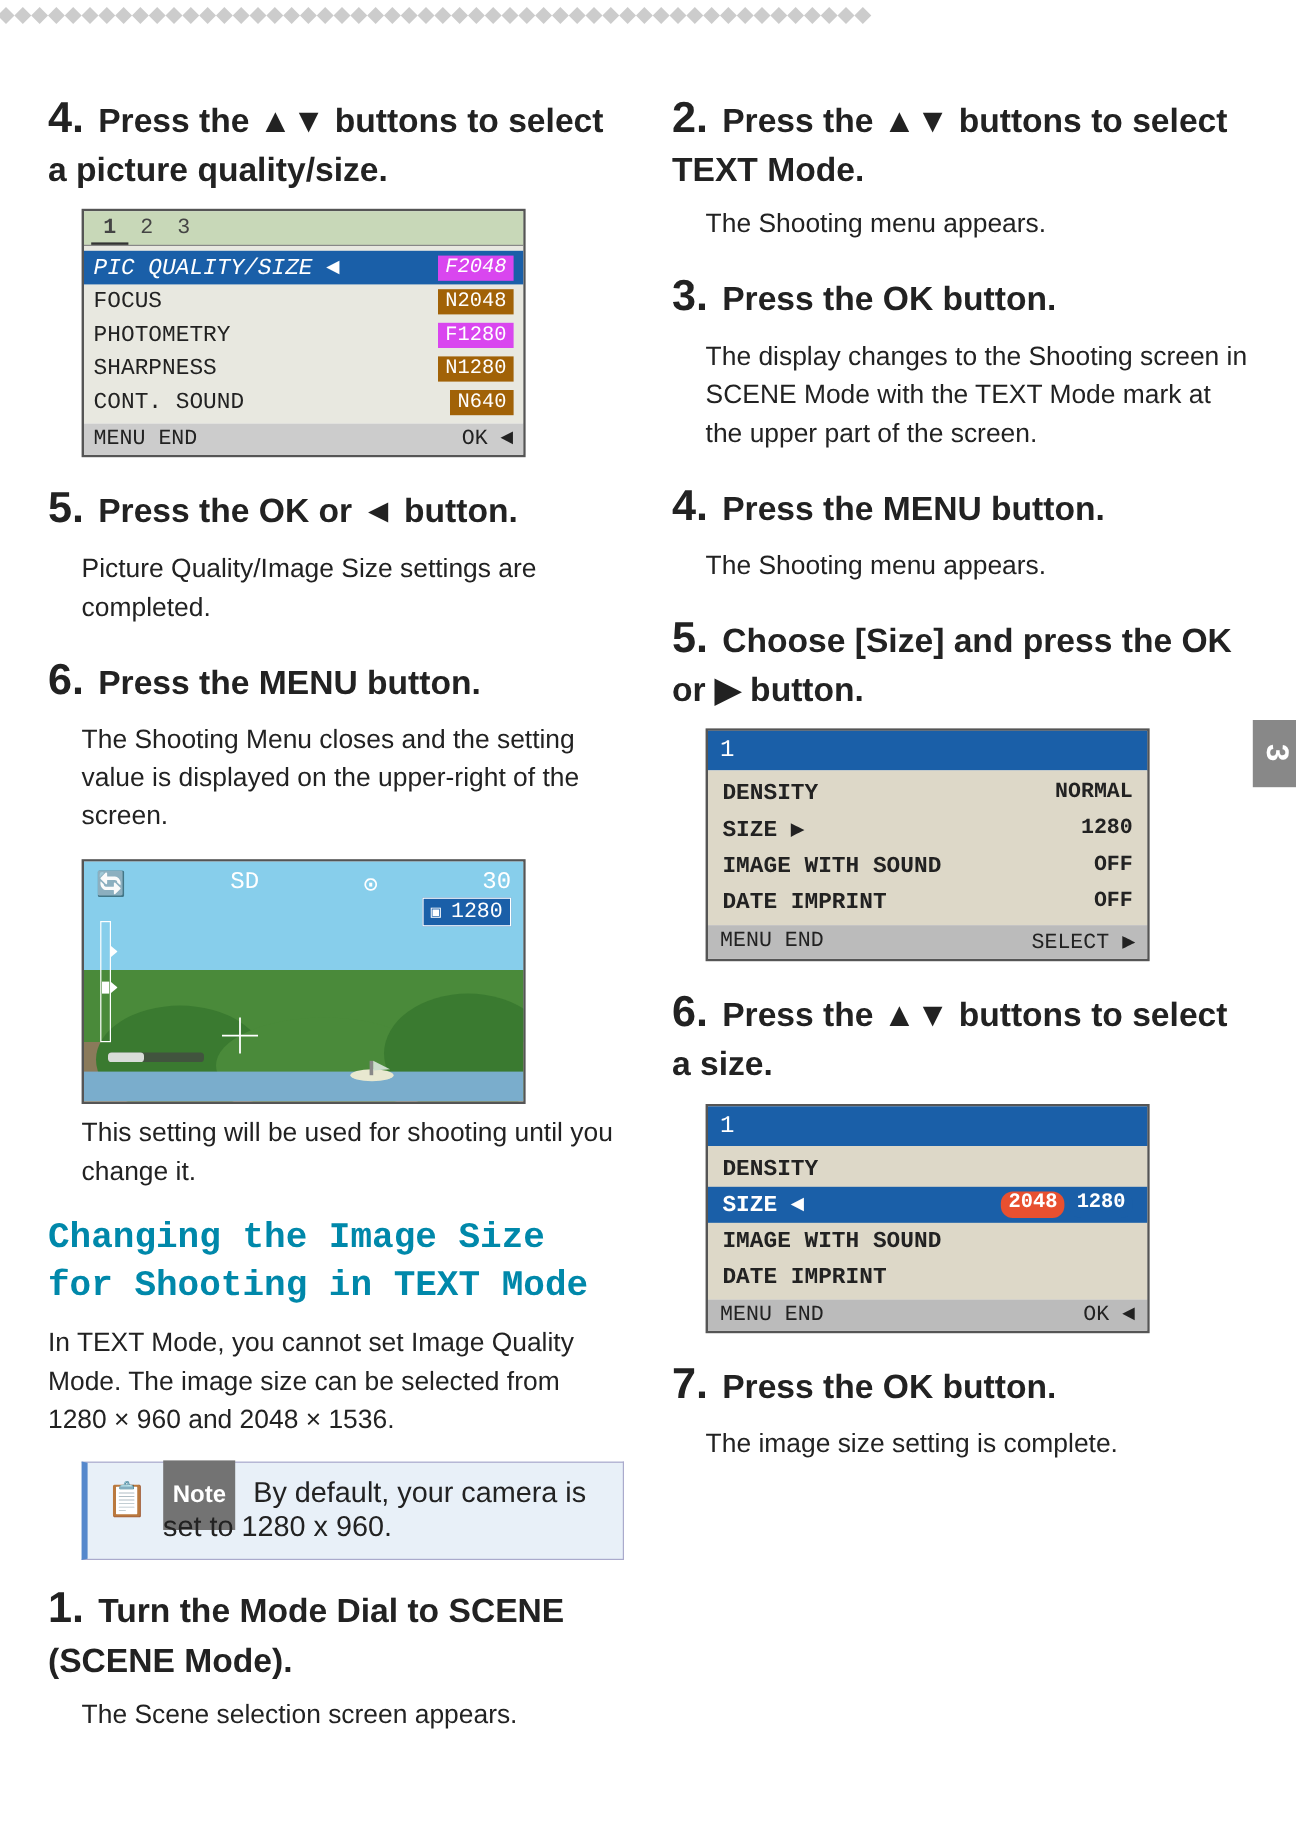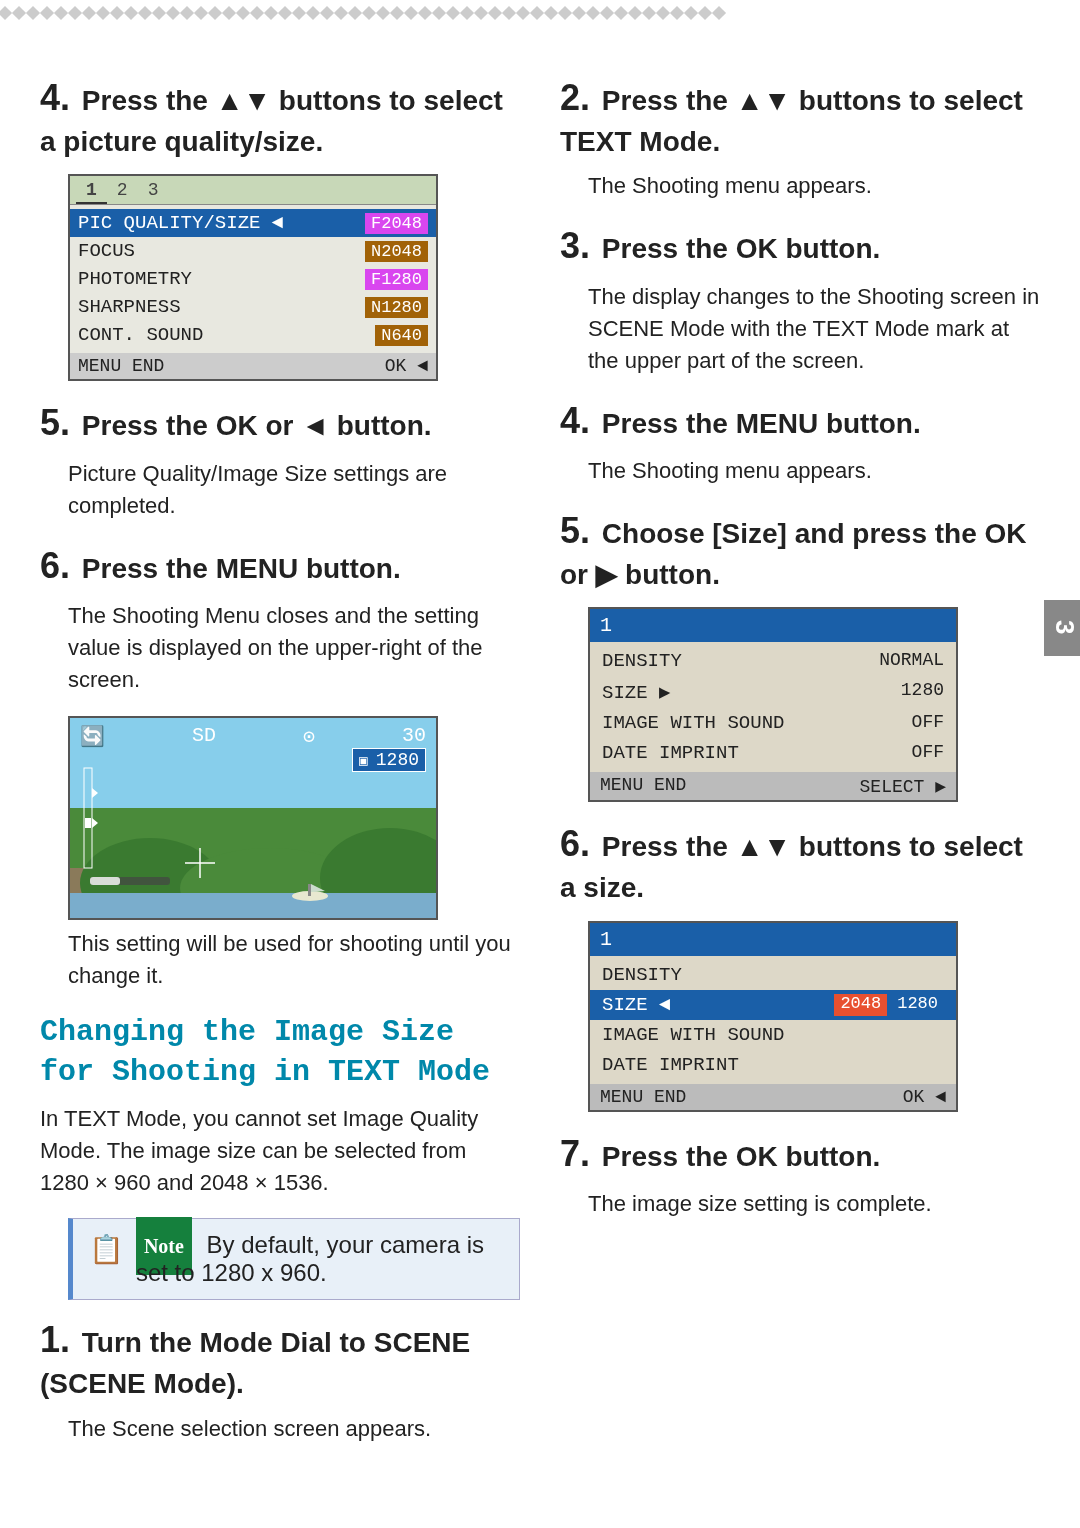--- a/index.html
+++ b/index.html
@@ -79,20 +79,21 @@
       display: flex;
       justify-content: space-between;
       align-items: center;
       padding: 3px 8px;
       font-size: 19px;
       color: #222;
     }
     .cam-menu-row.selected {
       background: #1a5fa8;
       color: #fff;
+      font-style: italic;
     }
     .cam-menu-row .val {
       background: #d946ef;
       color: #fff;
       padding: 1px 6px;
       font-size: 17px;
     }
     .cam-menu-row .val.blue {
       background: #a16207;
       color: #fff;
@@ -146,27 +147,26 @@
       align-items: flex-start;
       gap: 12px;
     }
     .note-icon {
       font-size: 28px;
       color: #5588cc;
       flex-shrink: 0;
       margin-top: 2px;
     }
     .note-label {
-      background: #15803d;
+      background: #737373;
       color: #fff;
       font-size: 20px;
       font-weight: bold;
       padding: 18px 8px;
       margin-right: 8px;
-      font-family: Liberation Serif, serif;
     }
 
     
     .section-heading {
       font-size: 30px;
       font-weight: bold;
       color: #0088aa;
       margin-bottom: 10px;
       line-height: 1.35;
       font-family: Liberation Mono, monospace;
@@ -207,37 +207,39 @@
     .cam-menu-body {
       background: #e8e8e0;
       padding: 4px 0;
     }
     .cam-menu-item {
       display: flex;
       justify-content: space-between;
       padding: 4px 12px;
       font-size: 19px;
       color: #222;
+      font-weight: bold;
     }
     .cam-menu-item.highlighted {
       background: #1a5fa8;
       color: #fff;
       gap: 24px;
     }
     .cam-menu-item .arrow {
       margin-right: 4px;
     }
     .cam-menu-item .val-right {
       font-size: 18px;
     }
     .cam-menu-item .val-box {
       background: #e85030;
       color: #fff;
       padding: 0 6px;
       font-size: 17px;
+      border-radius: 10px;
     }
     .cam-menu-item .val-box.blue {
       background: #1a5fa8;
       color: #fff;
     }
     .cam-footer2 {
       background: #bbb;
       display: flex;
       justify-content: space-between;
       padding: 3px 10px;

